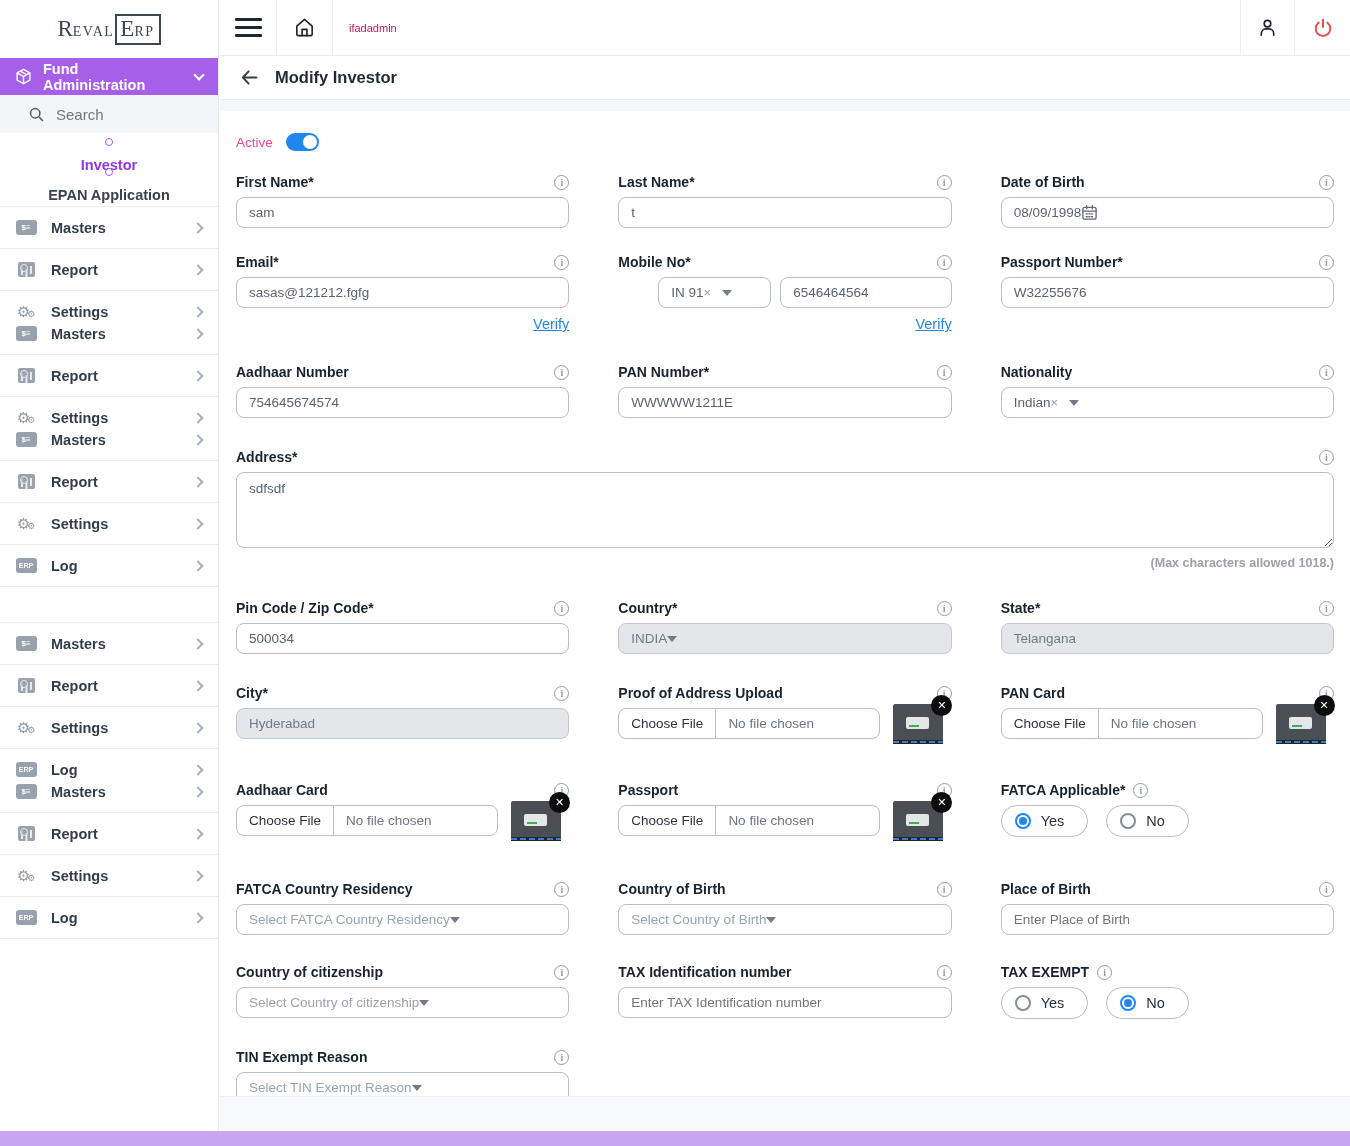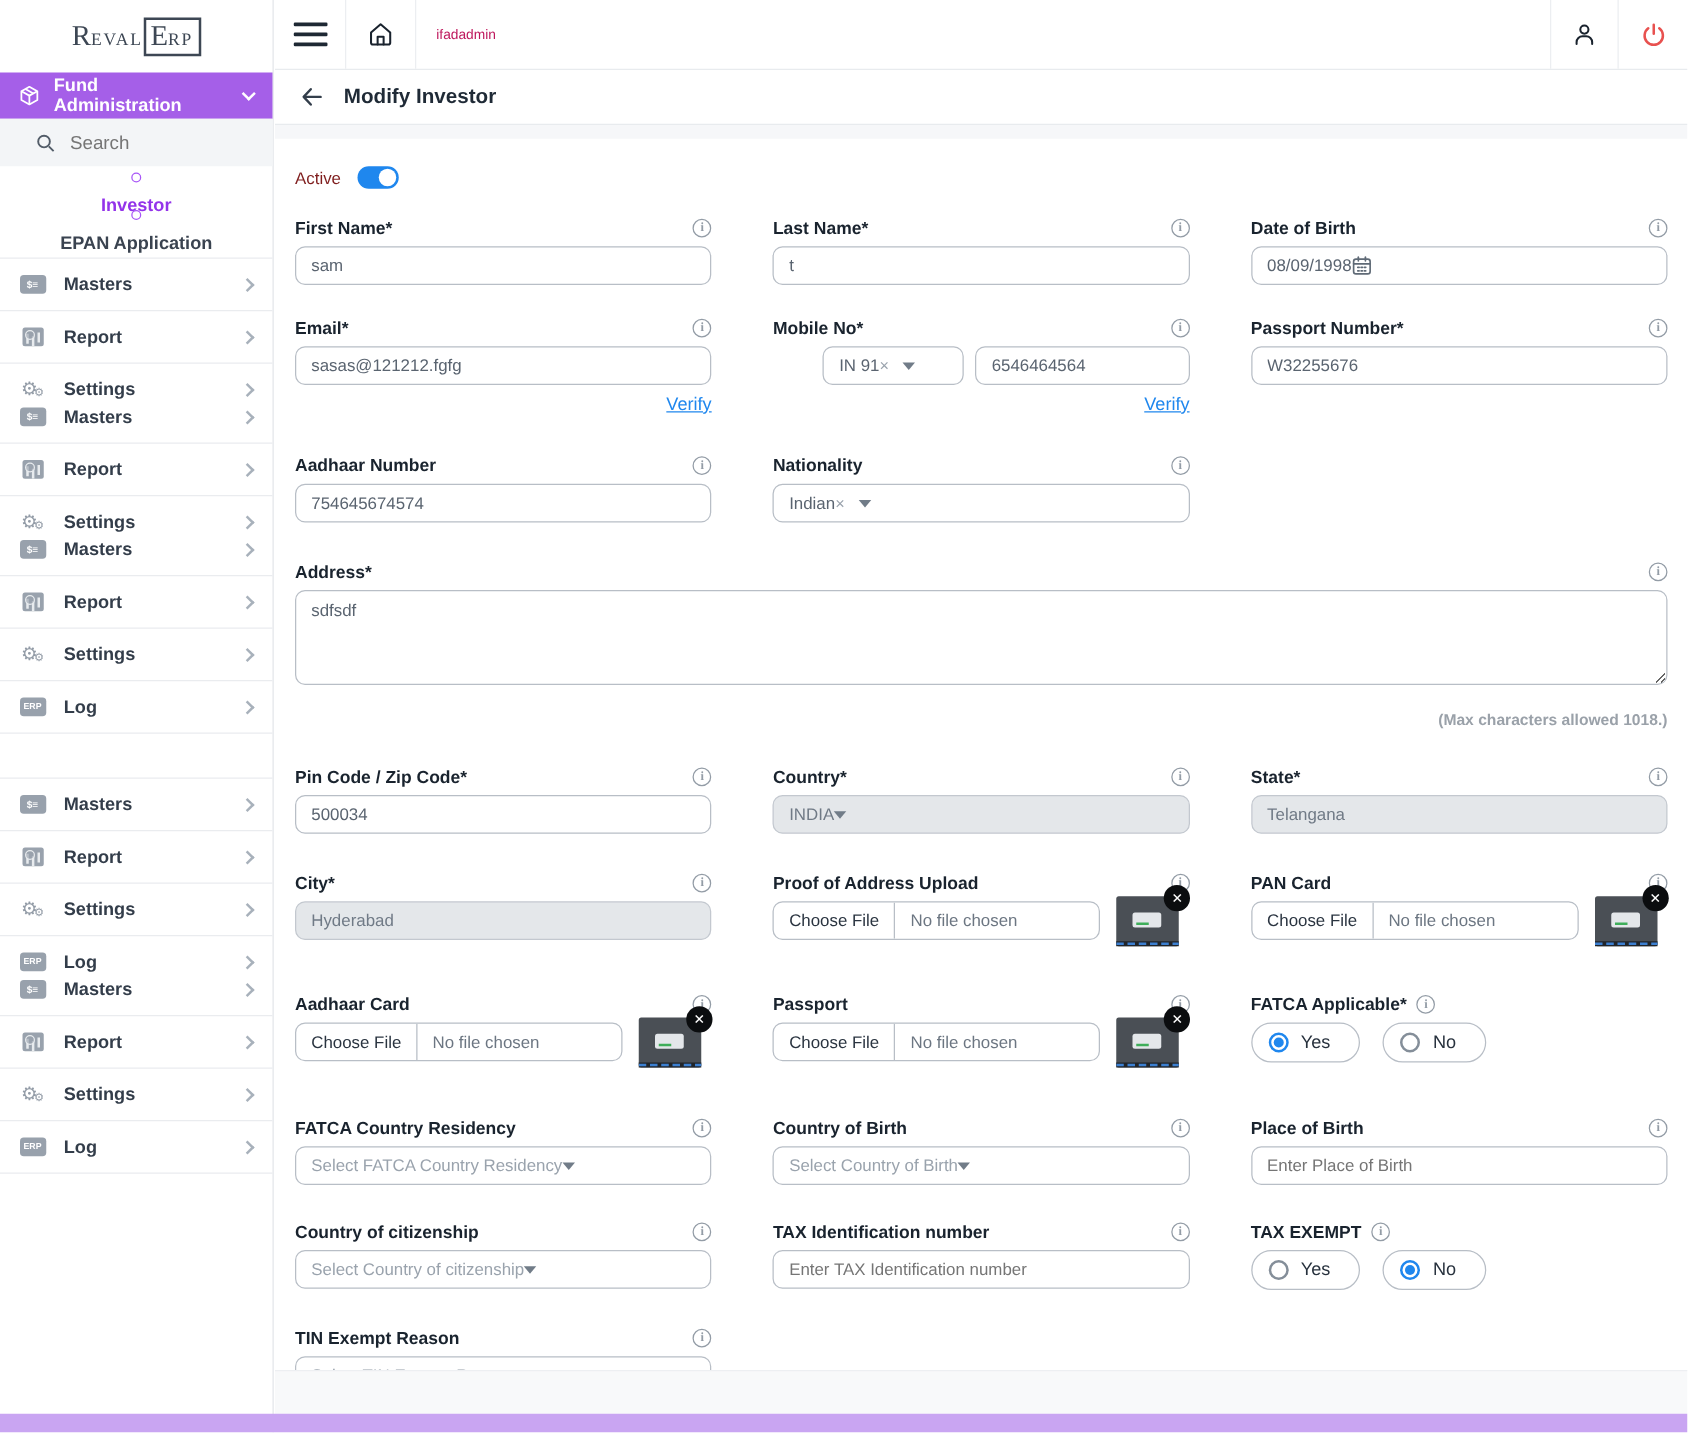--- a/index.html
+++ b/index.html
@@ -52,21 +52,21 @@
   .hamburger { width:27px; display:flex; flex-direction:column; gap:5px; }
   .hamburger span { height:3px; background:#1e2833; border-radius:1px; }
   .username { font-size:11px; color:#be185d; }
   .page-header { height:44px; display:flex; align-items:center; gap:15px; padding:0 19px; border-bottom:1px solid #e8ebee; }
   .page-title { font-size:16.5px; font-weight:bold; color:#1f2a36; }
   .gap-strip { height:11px; background:#f6f7f9; }
 
   
   .form-wrap { padding:22px 16px 0 16px; }
   .active-row { display:flex; align-items:center; gap:13px; margin-bottom:23px; }
-  .active-label { font-size:13.5px; color:#7f1d1d; }
+  .active-label { font-size:13.5px; color:#ec4899; }
   .toggle { width:33px; height:18px; border-radius:9px; background:#1f87ee; position:relative; cursor:pointer; }
   .toggle .knob { position:absolute; right:2px; top:2px; width:14px; height:14px; border-radius:50%; background:#fff; }
   .frow { display:grid; grid-template-columns:1fr 1fr 1fr; column-gap:49px; align-items:start; }
   .mt26{margin-top:26px;} .mt31{margin-top:31px;} .mt30{margin-top:30px;} .mt38{margin-top:38px;} .mt40{margin-top:40px;} .mt29{margin-top:29px;}
   .flabel { display:flex; align-items:center; justify-content:space-between; margin-bottom:7px; font-size:14px; font-weight:bold; color:#19232e; }
   .flabel.start { justify-content:flex-start; gap:8px; }
   .info { width:15px; height:15px; border-radius:50%; border:1px solid #939ca6; color:#939ca6; font-size:10px; display:flex; align-items:center; justify-content:center; font-family:"Liberation Serif", serif; cursor:pointer; flex:0 0 auto; }
   .info::before { content:"i"; }
   .ctl { height:31px; width:100%; border:1px solid #b8bec6; border-radius:8px; display:flex; align-items:center; padding:0 12px; font-size:13.5px; color:#5a6470; background:#fff; font-family:inherit; }
   input.ctl { outline:none; }
@@ -75,21 +75,21 @@
   .sel-right { display:flex; align-items:center; gap:11px; }
   .ph { color:#9aa3ad; }
   .arrow { width:0; height:0; border-left:5px solid transparent; border-right:5px solid transparent; border-top:6px solid #717c88; }
   .clear-x { color:#9aa3ad; font-size:13px; cursor:pointer; }
   .mobile-flex { display:flex; gap:9px;margin-left:40px; }
   .country-box { flex:0 0 113px; }
   .mobile-num { flex:1; }
   .verify-row { text-align:right; margin-top:7px; }
   .verify-row a { color:#1f87ee; font-size:14.5px; text-decoration:underline; cursor:pointer; }
   textarea.addr { width:100%; height:76px; border:1px solid #b8bec6; border-radius:8px; padding:8px 12px; font-size:13.5px; font-family:inherit; color:#5a6470; resize:vertical; }
-  .max-note { text-align:right; font-size:12.5px; font-weight:bold; color:#9aa1a9; margin-top:16px; }
+  .max-note { text-align:right; font-size:12.5px; font-weight:bold; color:#9aa1a9; margin-top:4px; }
   .upload-flex { display:flex; align-items:flex-start; gap:13px; }
   .filebox { flex:0 0 262px; height:31px; border:1px solid #b8bec6; border-radius:8px; display:flex; align-items:center; overflow:hidden; background:#fff; }
   .fb-btn { padding:0 12px; height:100%; display:flex; align-items:center; border-right:1px solid #b8bec6; font-size:13.5px; color:#2a3440; cursor:pointer; white-space:nowrap; }
   .fb-status { padding:0 12px; font-size:13.5px; color:#6c7682; white-space:nowrap; }
   .thumb { position:relative; width:50px; height:40px; background:#4a4f55; border-radius:2px; margin-top:-4px; cursor:pointer; }
   .thumb-inner { position:absolute; left:13px; top:13px; width:23px; height:12px; background:#e4e7ea; border-radius:2px; }
   .thumb-inner::after { content:""; position:absolute; left:3px; bottom:2px; width:10px; height:2px; background:#3fae5a; }
   .thumb-bar { position:absolute; bottom:0; left:0; width:100%; height:4px; background:#21252a; background-image:linear-gradient(90deg,#3c7fd0 0 6px,transparent 6px 9px); background-size:9px 2px; background-repeat:repeat-x; background-position:0 1px; }
   .thumb-x { position:absolute; top:-9px; right:-9px; width:21px; height:21px; background:#0b0d0f; border-radius:50%; color:#fff; display:flex; align-items:center; justify-content:center; font-size:11px; cursor:pointer; }
   .thumb-x::before { content:"\2715"; }
@@ -450,20 +450,27 @@
     <div class="frow mt31">
       <div>
         <div class="flabel">
             <span>Aadhaar Number</span>
             <span class="info"></span>
           </div>
         <input class="ctl" value="754645674574" style="">
       </div>
       <div>
         <div class="flabel">
+            <span>PAN Number*</span>
+            <span class="info"></span>
+          </div>
+        <input class="ctl" value="WWWWW1211E" style="">
+      </div>
+      <div>
+        <div class="flabel">
             <span>Nationality</span>
             <span class="info"></span>
           </div>
         <div class="ctl select">
           <span>Indian</span>
           <span class="sel-right">
               <span class="clear-x">×</span>
               <span class="arrow"></span>
             </span>
         </div>

